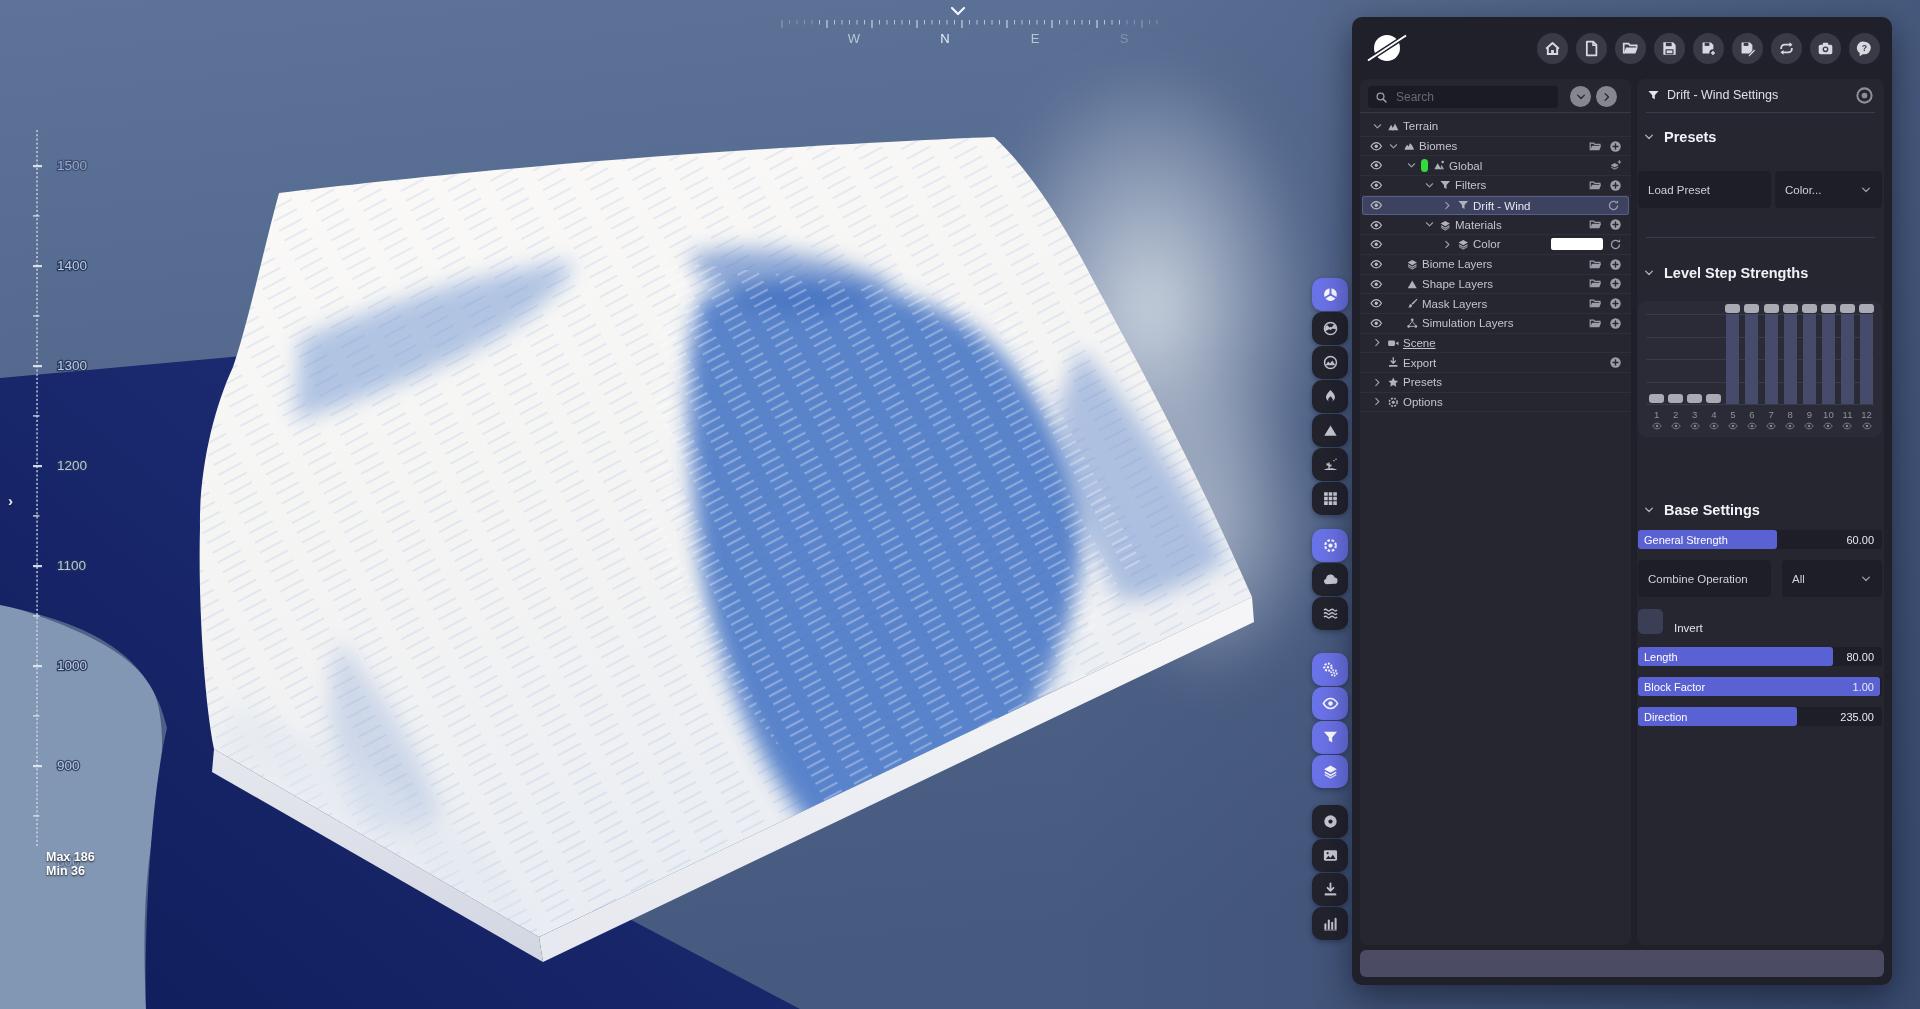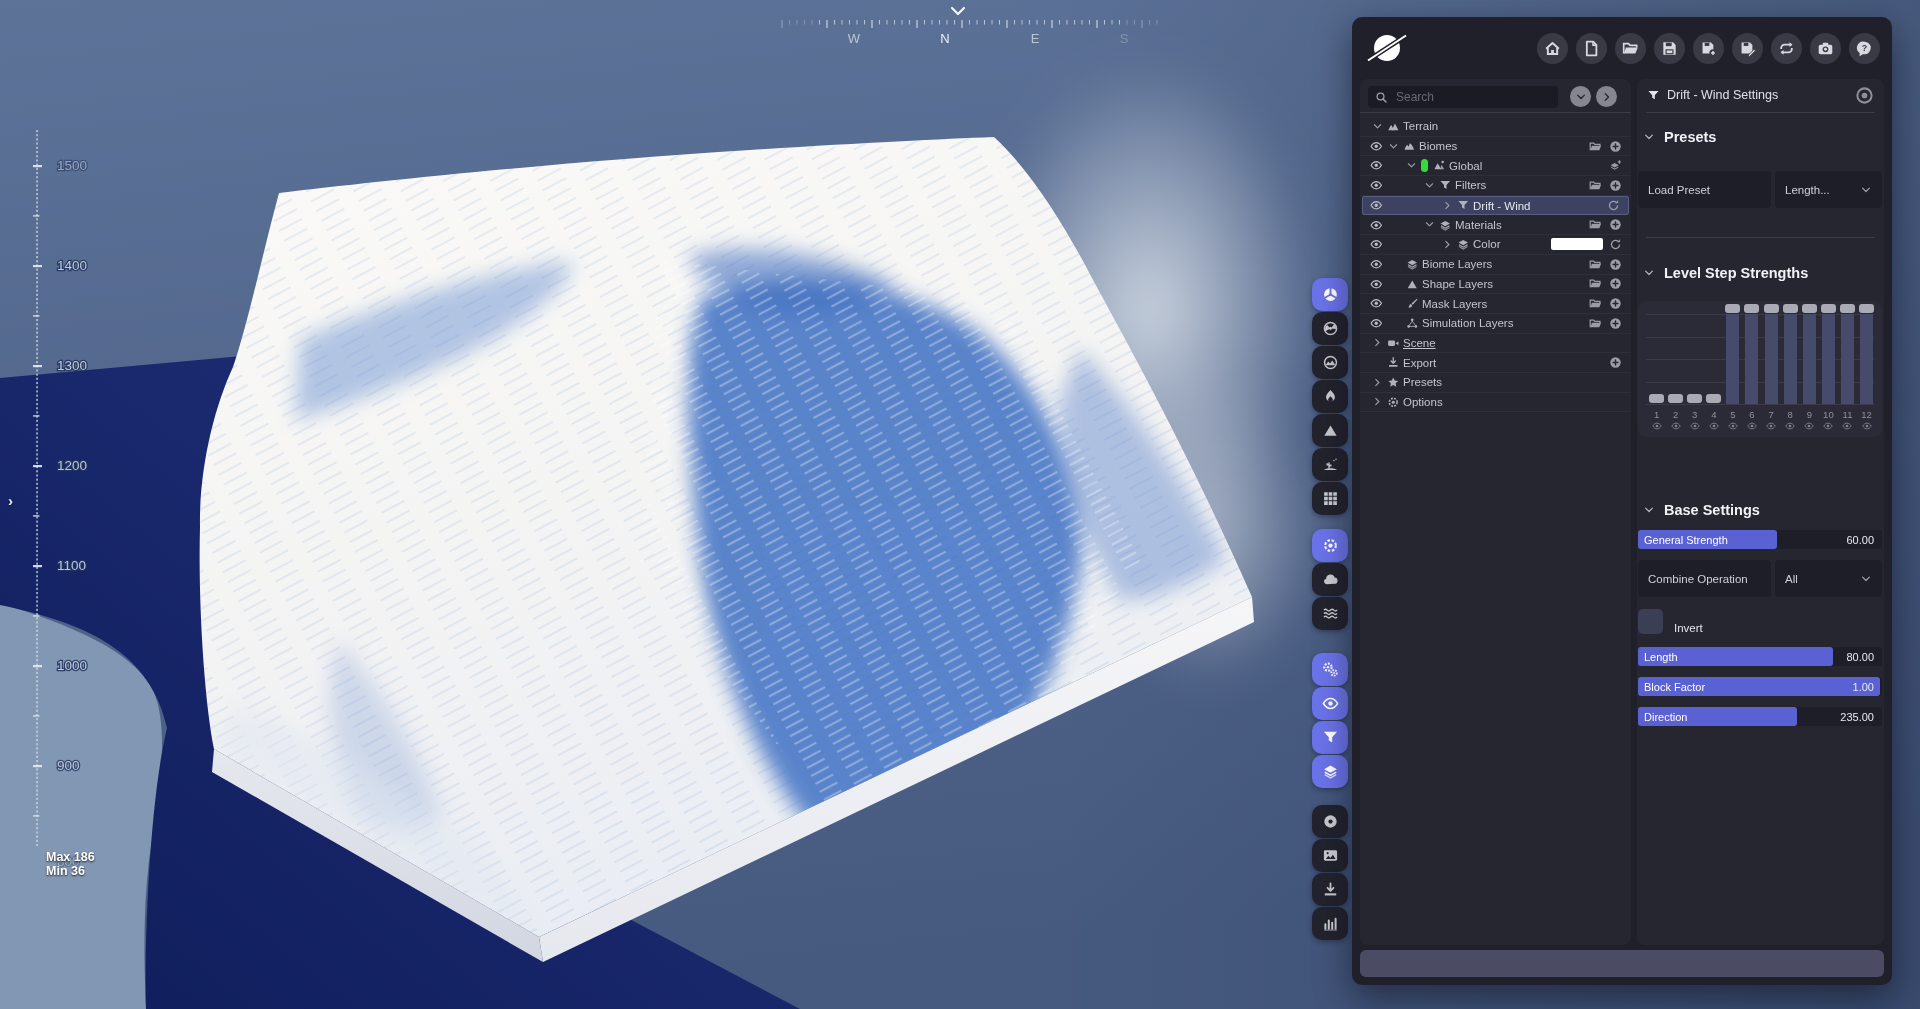--- a/index.html
+++ b/index.html
@@ -85,21 +85,21 @@
   .col .bar{position:absolute;left:3px;width:13px;background:#464a6b;}
   .col .handle{position:absolute;left:2px;width:15px;height:9px;border-radius:3px;background:#a9aab3;cursor:pointer;}
   .col .num{position:absolute;left:0;right:0;top:108px;text-align:center;font-size:9.5px;color:#90919b;}
   .col .ceye{position:absolute;left:0;right:0;top:120px;display:flex;justify-content:center;color:#84858f;cursor:pointer;}
 
   #base-rows{position:absolute;left:1px;right:2px;top:451px;}
   .srow{position:relative;height:19px;background:#1e1e29;border-radius:3px;margin-bottom:11px;cursor:pointer;}
   .sfill{position:absolute;left:0;top:0;bottom:0;border-radius:3px;display:flex;align-items:center;}
   .sfill .slbl{padding-left:6px;color:#fff;font-size:11px;white-space:nowrap;}
   .sval{position:absolute;right:8px;top:0;bottom:0;display:flex;align-items:center;color:#e9e9f0;font-size:11px;}
-  .drow{display:flex;gap:4px;height:37px;margin-bottom:12px;}
+  .drow{display:flex;gap:11px;height:37px;margin-bottom:12px;}
   .crow{display:flex;align-items:flex-end;height:25px;margin-bottom:13px;}
   .cbox{width:25px;height:25px;border-radius:5px;background:#3b3f56;margin-right:11px;cursor:pointer;}
 
   #status-bar{position:absolute;left:8px;right:8px;top:933px;height:27px;background:#4b4b64;border-radius:6px;}
 
   .ic{display:block;}
   text{user-select:none;}
 </style>
 </head>
 <body>
@@ -1212,21 +1212,21 @@
               <use href="#i-chevron-down"></use>
             </svg>
           </span>
       <span>Presets</span>
     </div>
     <div id="preset-row">
       <div class="box lab">
             <span>Load Preset</span>
           </div>
       <div class="box dd">
-        <span>Length...</span>
+        <span>Color...</span>
         <span class="ddchev">
               <svg class="ic" width="12" height="12">
                 <use href="#i-chevron-down"></use>
               </svg>
             </span>
       </div>
     </div>
     <div id="set-div2"></div>
 
     <div class="sec-head" style="top:186px">

